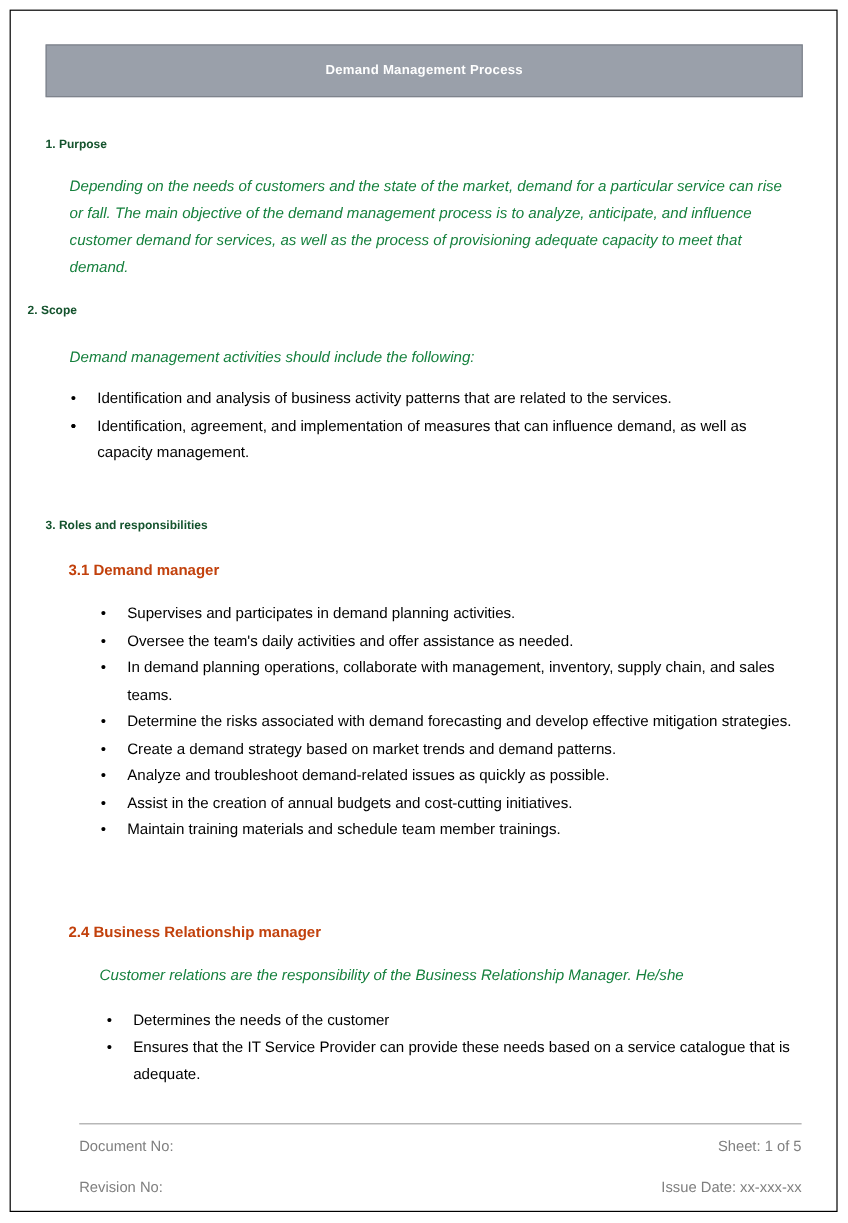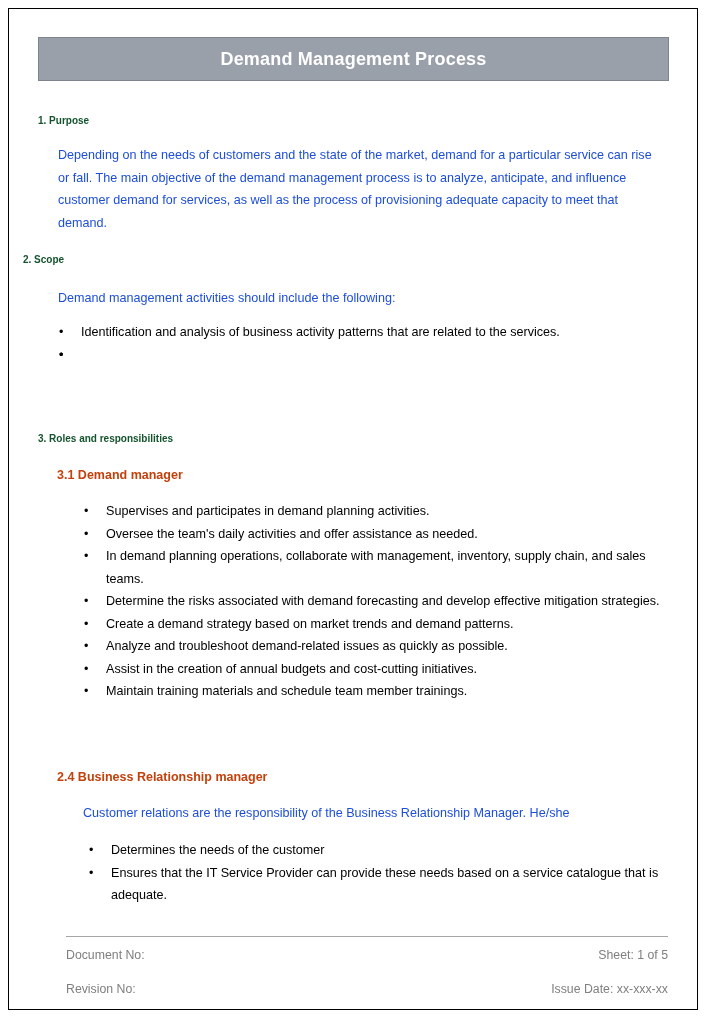--- a/index.html
+++ b/index.html
@@ -43,21 +43,21 @@
     height: 44px;
     background: #9aa0aa;
     border: 1px solid #7e838c;
     box-sizing: border-box;
     display: flex;
     align-items: center;
     justify-content: center;
   }
   .title-banner .title-text {
     color: #ffffff;
-    font-size: 18px;
+    font-size: 11px;
     font-weight: bold;
     letter-spacing: 0.2px;
   }
 
   
   .content {
     position: absolute;
     left: 0;
     top: 90px;
     right: 0;
@@ -80,22 +80,23 @@
     color: #c2410c;
     line-height: 1.2;
     text-align: center;
   }
 
   p.body-para {
     margin: 0;
     padding: 0;
     font-size: 12.6px;
     line-height: 22.5px;
-    color: #1d4ed8;
+    color: #15803d;
     text-align: left;
+    font-style: italic;
   }
 
   ul.bullets {
     margin: 0;
     padding: 0;
     list-style: none;
   }
   ul.bullets > li {
     position: relative;
     font-size: 12.6px;
@@ -175,20 +176,21 @@
       <ul class="bullets blk-scope-ul">
         <li>
           <span class="bullet-dot">•</span>
           <span>Identification and analysis of business activity patterns that are related to the services.</span>
         </li>
         <li>
           <span class="bullet-dot">•</span>
         </li>
         <li>
           <span class="bullet-dot">•</span>
+          <span>Identification, agreement, and implementation of measures that can influence demand, as well as capacity management.</span>
         </li>
       </ul>
 
       <h2 class="section-heading blk-roles-h">3. Roles and responsibilities</h2>
 
       <h3 class="sub-heading blk-dm-h">3.1 Demand manager</h3>
       <ul class="bullets blk-dm-ul">
         <li>
           <span class="bullet-dot">•</span>
           <span>Supervises and participates in demand planning activities.</span>

